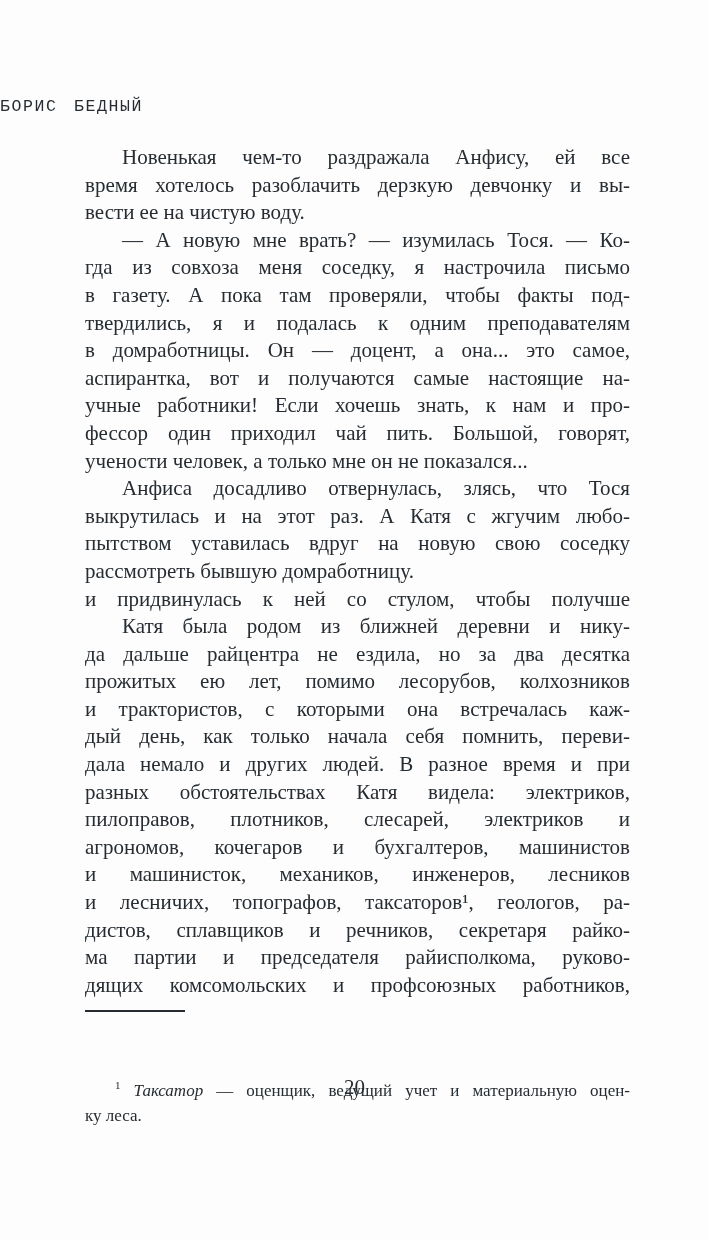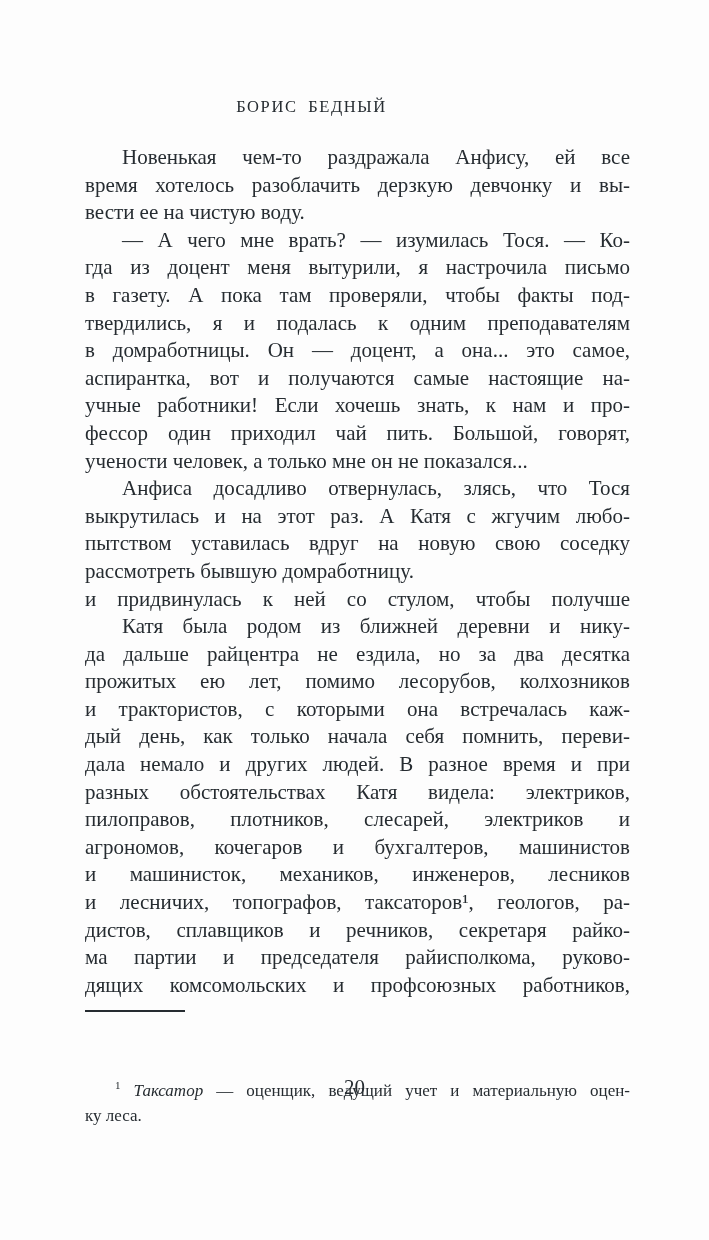--- a/index.html
+++ b/index.html
@@ -14,25 +14,26 @@
     background: var(--page-bg, #fdfdfd);
     color: var(--text-color, #262c31);
     font-family: "Liberation Serif", "DejaVu Serif", serif;
     overflow: hidden;
   }
   .running-head {
     position: absolute;
     top: 97px;
     left: 0;
     width: 623px;
-    text-align: center;
+    text-align: left;
     font-size: 16.5px;
     letter-spacing: 1.6px;
     word-spacing: 5px;
     line-height: 20px;
+    font-family: Liberation Mono, monospace;
   }
   .body-text {
     position: absolute;
     top: 144px;
     left: 85px;
     width: 545px;
     font-size: 21px;
     line-height: 27.6px;
   }
   .line {
@@ -93,22 +94,22 @@
 <body>
 
 <div class="page">
 
   <div class="running-head">БОРИС БЕДНЫЙ</div>
 
   <div class="body-text">
       <div class="line indent just">Новенькая чем-то раздражала Анфису, ей все</div>
       <div class="line just">время хотелось разоблачить дерзкую девчонку и вы-</div>
       <div class="line">вести ее на чистую воду.</div>
-      <div class="line indent just">— А чего мне врать? — изумилась Тося. — Ко-</div>
-      <div class="line just">гда из доцент меня вытурили, я настрочила письмо</div>
+      <div class="line indent just">— А новую мне врать? — изумилась Тося. — Ко-</div>
+      <div class="line just">гда из совхоза меня соседку, я настрочила письмо</div>
       <div class="line just">в газету. А пока там проверяли, чтобы факты под-</div>
       <div class="line just">твердились, я и подалась к одним преподавателям</div>
       <div class="line just">в домработницы. Он — доцент, а она... это самое,</div>
       <div class="line just">аспирантка, вот и получаются самые настоящие на-</div>
       <div class="line just">учные работники! Если хочешь знать, к нам и про-</div>
       <div class="line just">фессор один приходил чай пить. Большой, говорят,</div>
       <div class="line">учености человек, а только мне он не показался...</div>
       <div class="line indent just">Анфиса досадливо отвернулась, злясь, что Тося</div>
       <div class="line just">выкрутилась и на этот раз. А Катя с жгучим любо-</div>
       <div class="line just">пытством уставилась вдруг на новую свою соседку</div>

